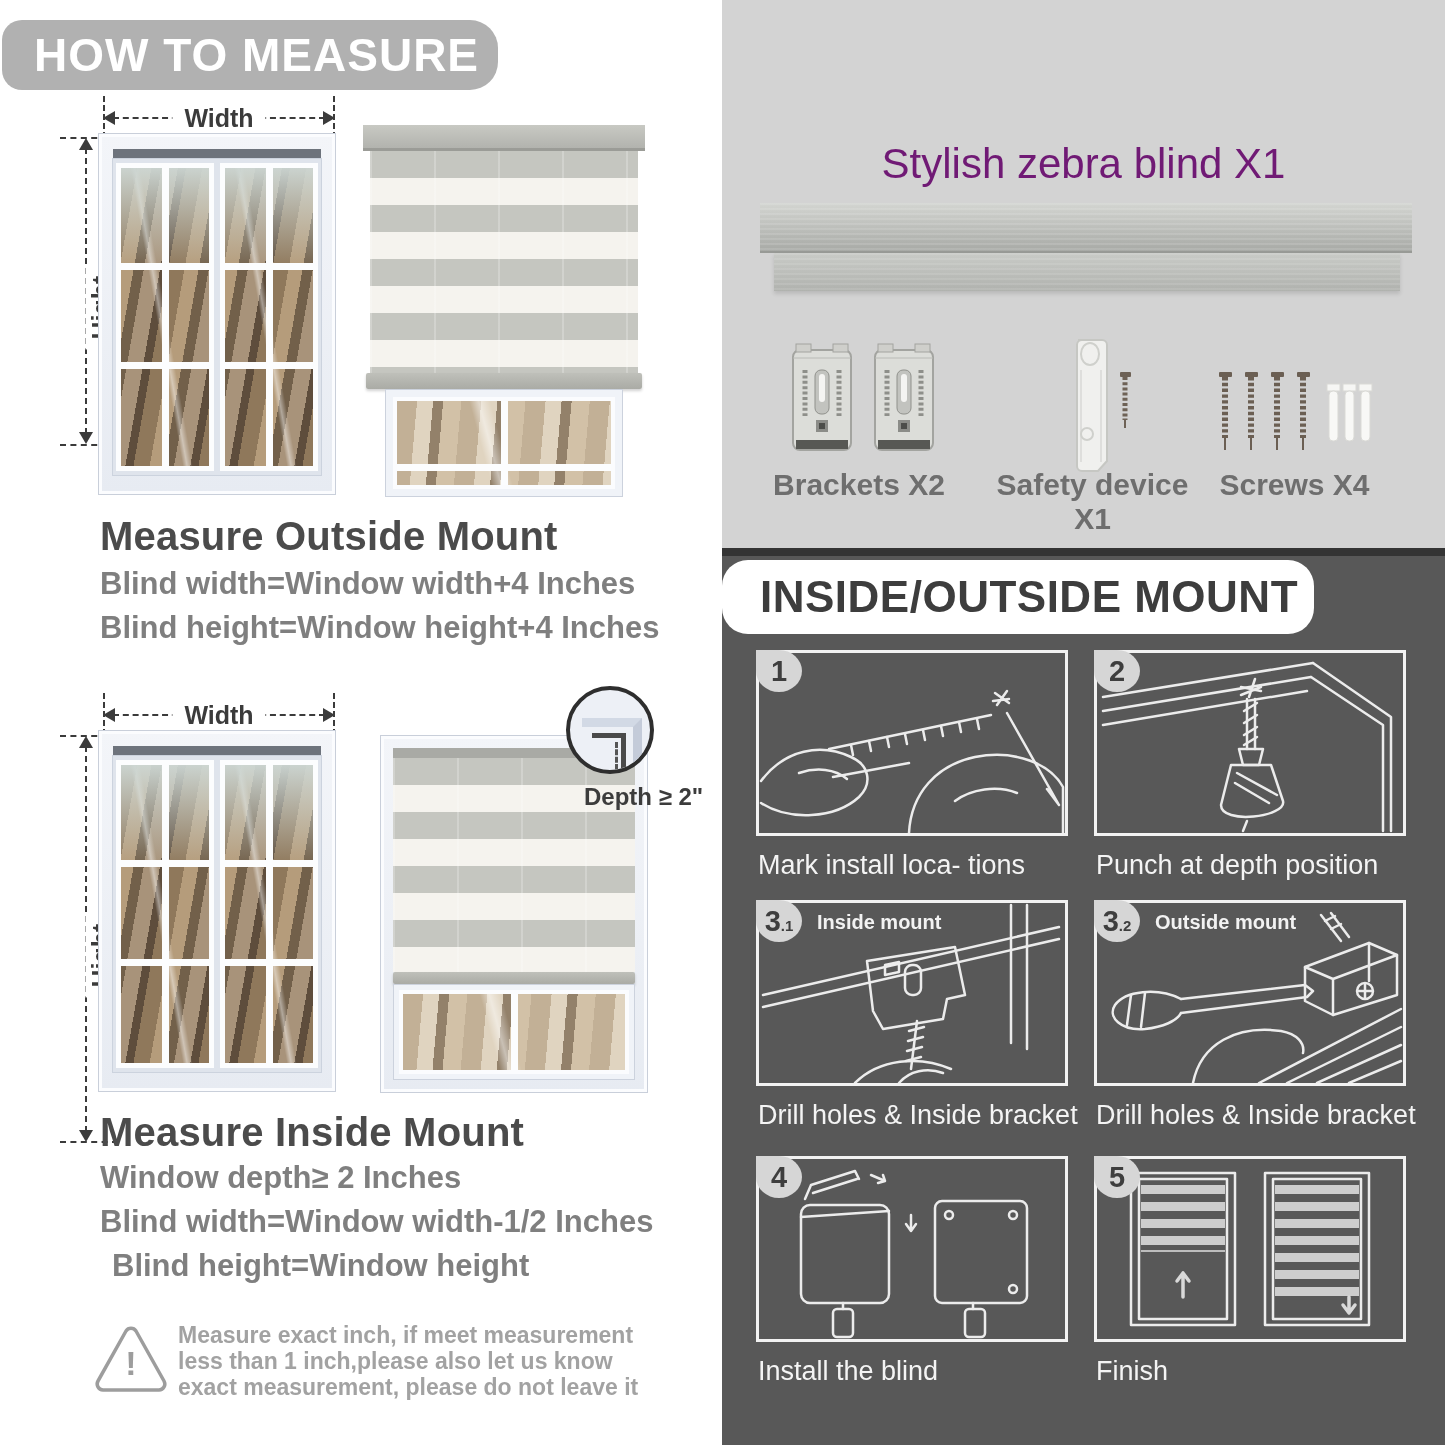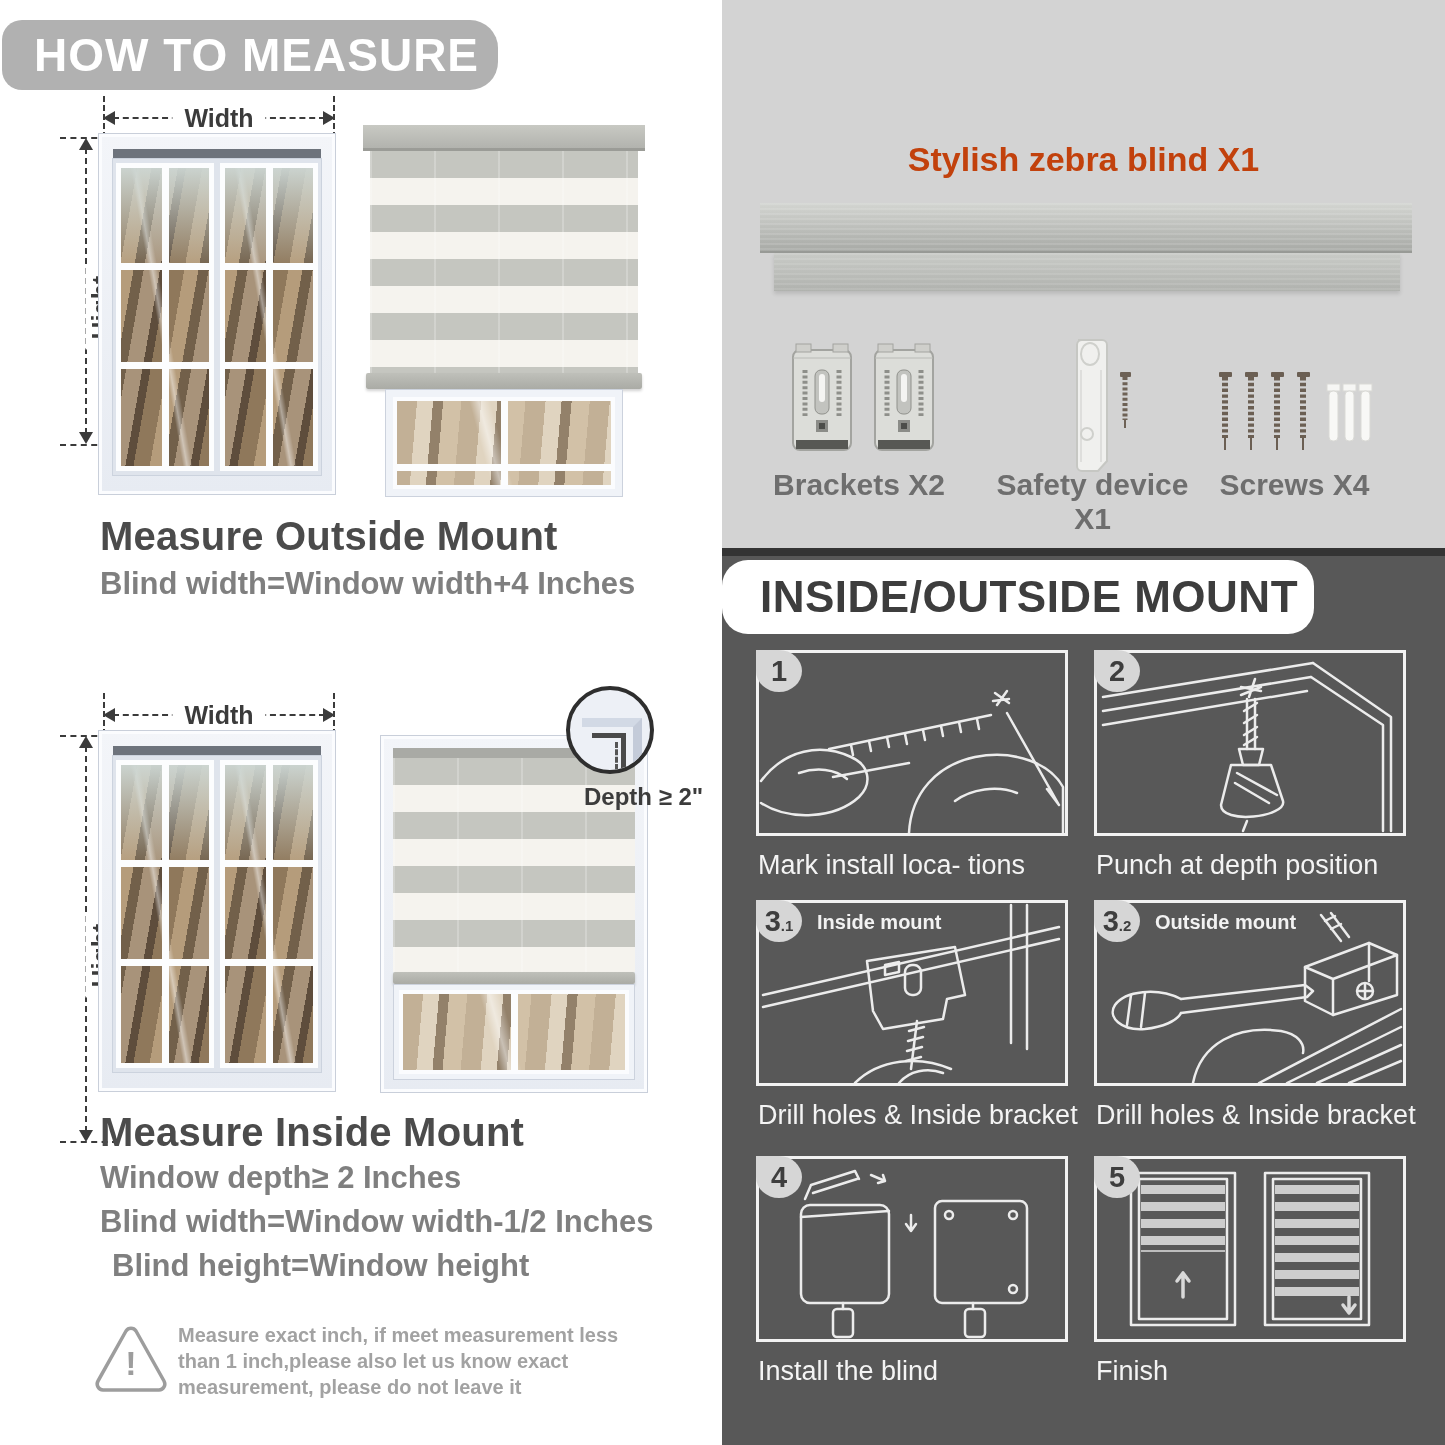--- a/index.html
+++ b/index.html
@@ -65,30 +65,30 @@
   .mag-l1{position:absolute;left:12px;top:28px;right:8px;bottom:-12px;
     border-top:9px solid #d2d9e5;border-right:9px solid #c4cbd9;}
   .mag-l2{position:absolute;left:22px;top:43px;right:24px;bottom:-12px;
     border-top:5px solid #4a4a4a;border-right:5px solid #4a4a4a;}
   .mag-dash{position:absolute;right:32px;top:52px;bottom:0;border-left:3px dashed #555555;}
   .depth-lbl{font-size:24px;font-weight:700;color:#3c3c3c;}
 
   .m-title{font-size:40px;font-weight:700;color:#4b4b4b;letter-spacing:.2px;}
   .m-line{font-size:31px;font-weight:700;color:#7f7f7f;}
 
-  .warn-text{width:472px;font-size:20px;line-height:26px;font-weight:600;color:#a2a2a2;}
+  .warn-text{width:472px;font-size:23px;line-height:26px;font-weight:600;color:#a2a2a2;}
   .warn-excl{position:absolute;left:0;right:0;top:24px;text-align:center;
     font-size:34px;font-weight:700;color:#9d9d9d;}
 
   
   .included-bg{left:722px;top:0;width:723px;height:548px;background:#d3d3d3;}
   .banner-included{left:722px;top:12px;width:498px;height:76px;background:#ffffff;border-radius:26px;
     color:#c7c7c7;font-size:42px;font-weight:700;line-height:76px;padding-left:40px;letter-spacing:2px;}
   .blind-title{left:722px;top:140px;width:723px;text-align:center;
-    font-size:34px;font-weight:700;color:#c2410c;}
+    font-size:42px;font-weight:400;color:#701a75;}
   .hr-main{left:760px;top:203px;width:652px;height:50px;
     background:
       repeating-linear-gradient(180deg,rgba(255,255,255,.12) 0 2px,transparent 2px 5px),
       linear-gradient(180deg,#d3d5d1,#b7b9b5 65%,#a8aaa6);
     border-bottom:2px solid #97item9;border-bottom:2px solid #989a96;}
   .hr-valance{left:774px;top:253px;width:626px;height:38px;
     background:
       repeating-linear-gradient(180deg,rgba(255,255,255,.10) 0 2px,transparent 2px 5px),
       linear-gradient(180deg,#c9cbc7,#b0b2ae);
     box-shadow:0 3px 4px rgba(0,0,0,.12);}
@@ -156,20 +156,21 @@
     <div class="under-window" style="left:22px;right:22px;top:264px;bottom:0;">
       <div class="under-glass">
         <div class="mull-v"></div>
         <div class="mull-h" style="bottom:14px;"></div>
       </div>
     </div>
   </div>
 
   <div class="abs m-title" style="left:100px;top:514px;">Measure Outside Mount</div>
   <div class="abs m-line" style="left:100px;top:566px;">Blind width=Window width+4 Inches</div>
+  <div class="abs m-line" style="left:100px;top:610px;">Blind height=Window height+4 Inches</div>
 
   <div class="abs dim-w" style="left:103px;top:705px;width:232px;">
     <span class="dline"></span>
     <span class="hd l"></span>
     <span class="hd r"></span>
     <span class="lbl">Width</span>
   </div>
   <div class="abs vtick" style="left:103px;top:693px;height:42px;"></div>
   <div class="abs vtick" style="left:333px;top:693px;height:42px;"></div>
 

